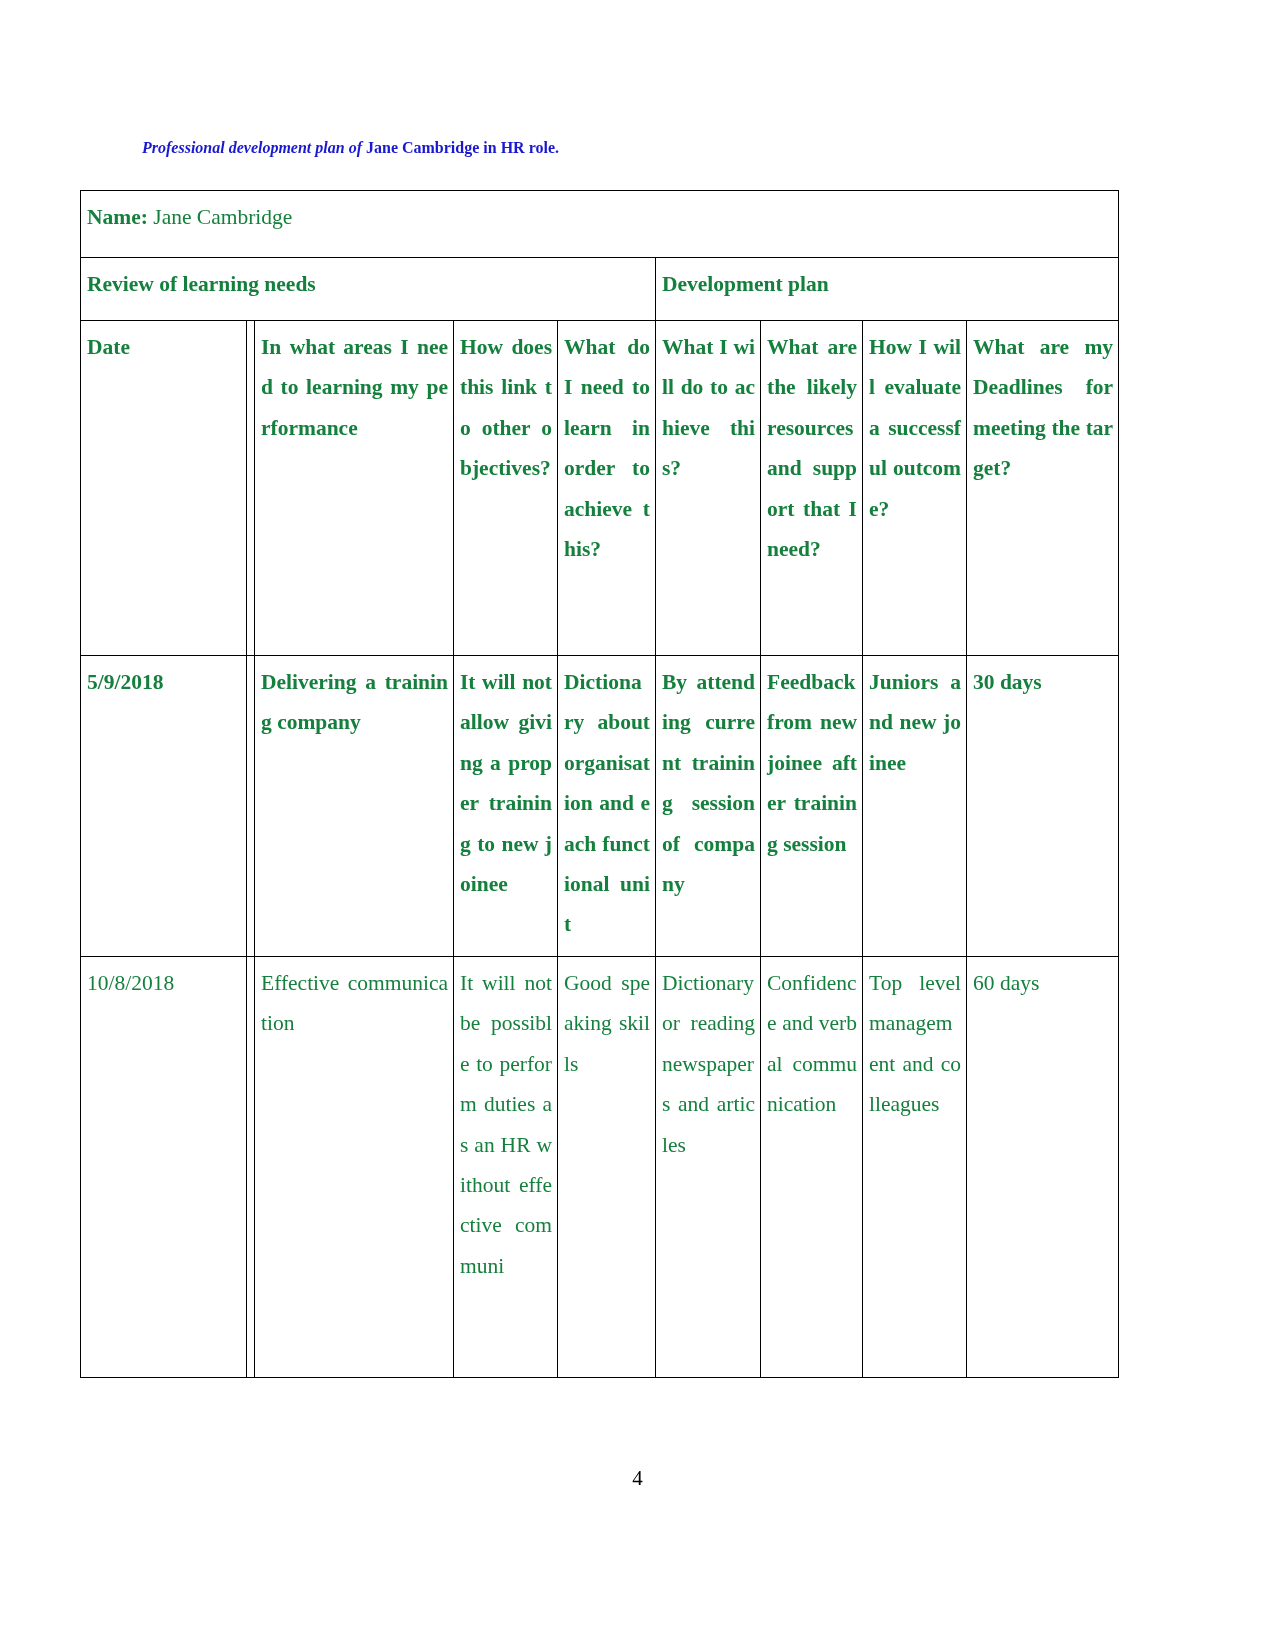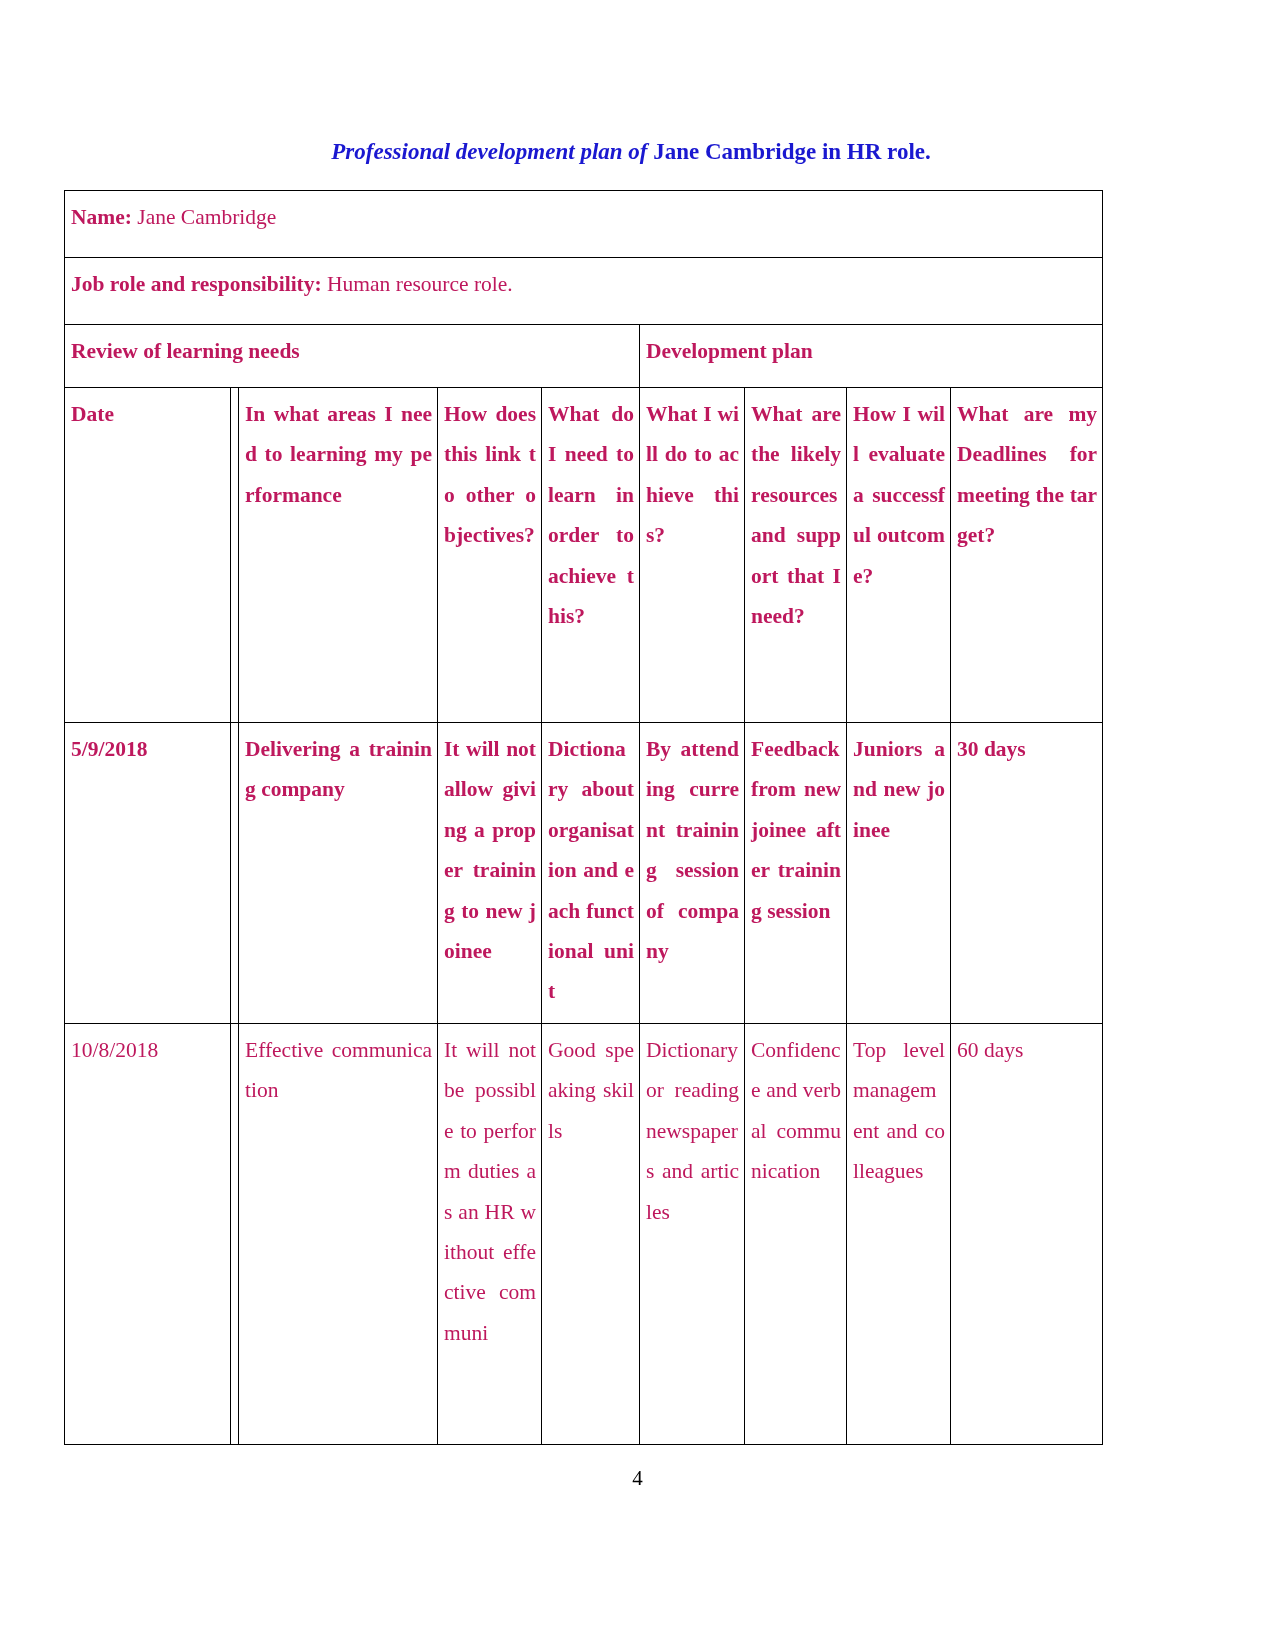--- a/index.html
+++ b/index.html
@@ -22,45 +22,45 @@
     width: 1275px;
     height: 1650px;
   }
 
   
   .doc-title {
     position: absolute;
     left: 80px;
     top: 138px;
     width: 1040px;
-    font-size: 23px;
+    font-size: 16px;
     line-height: 1.25;
     color: #1a18d0;
-    text-align: center;
+    text-align: left;
     padding-left: 62px;
     box-sizing: border-box;
     white-space: nowrap;
   }
   .doc-title .t-ital {
     font-style: italic;
     font-weight: bold;
   }
   .doc-title .t-bold {
     font-weight: bold;
   }
 
   
   table.pdp {
     position: absolute;
-    left: 64px;
+    left: 80px;
     top: 190px;
     width: 1038px;
     border-collapse: collapse;
     table-layout: fixed;
-    color: #be185d;
+    color: #15803d;
   }
   table.pdp td {
     border: 1.4px solid #000000;
     vertical-align: top;
     padding: 6px 5px 6px 6px;
     font-size: 21.5px;
     line-height: 1.88;
     text-align: justify;
     text-justify: inter-word;
     word-break: break-all;
@@ -152,23 +152,20 @@
       <col style="width:102px">
       <col style="width:104px">
       <col style="width:152px">
     </colgroup>
 
     <tbody>
         <tr class="r-name">
       <td colspan="9" class="nowrap-cell"><span class="lbl">Name:</span><span> Jane Cambridge</span></td>
     </tr>
 
-    <tr class="r-job">
-      <td colspan="9" class="nowrap-cell"><span class="lbl">Job role and responsibility:</span><span> Human resource role.</span></td>
-    </tr>
 
     <tr class="r-group">
       <td colspan="5">Review of learning needs</td>
       <td colspan="4">Development plan</td>
     </tr>
 
     <tr class="r-head">
       <td class="jst">
             <span class="jl last-left">Date</span>
           </td>

